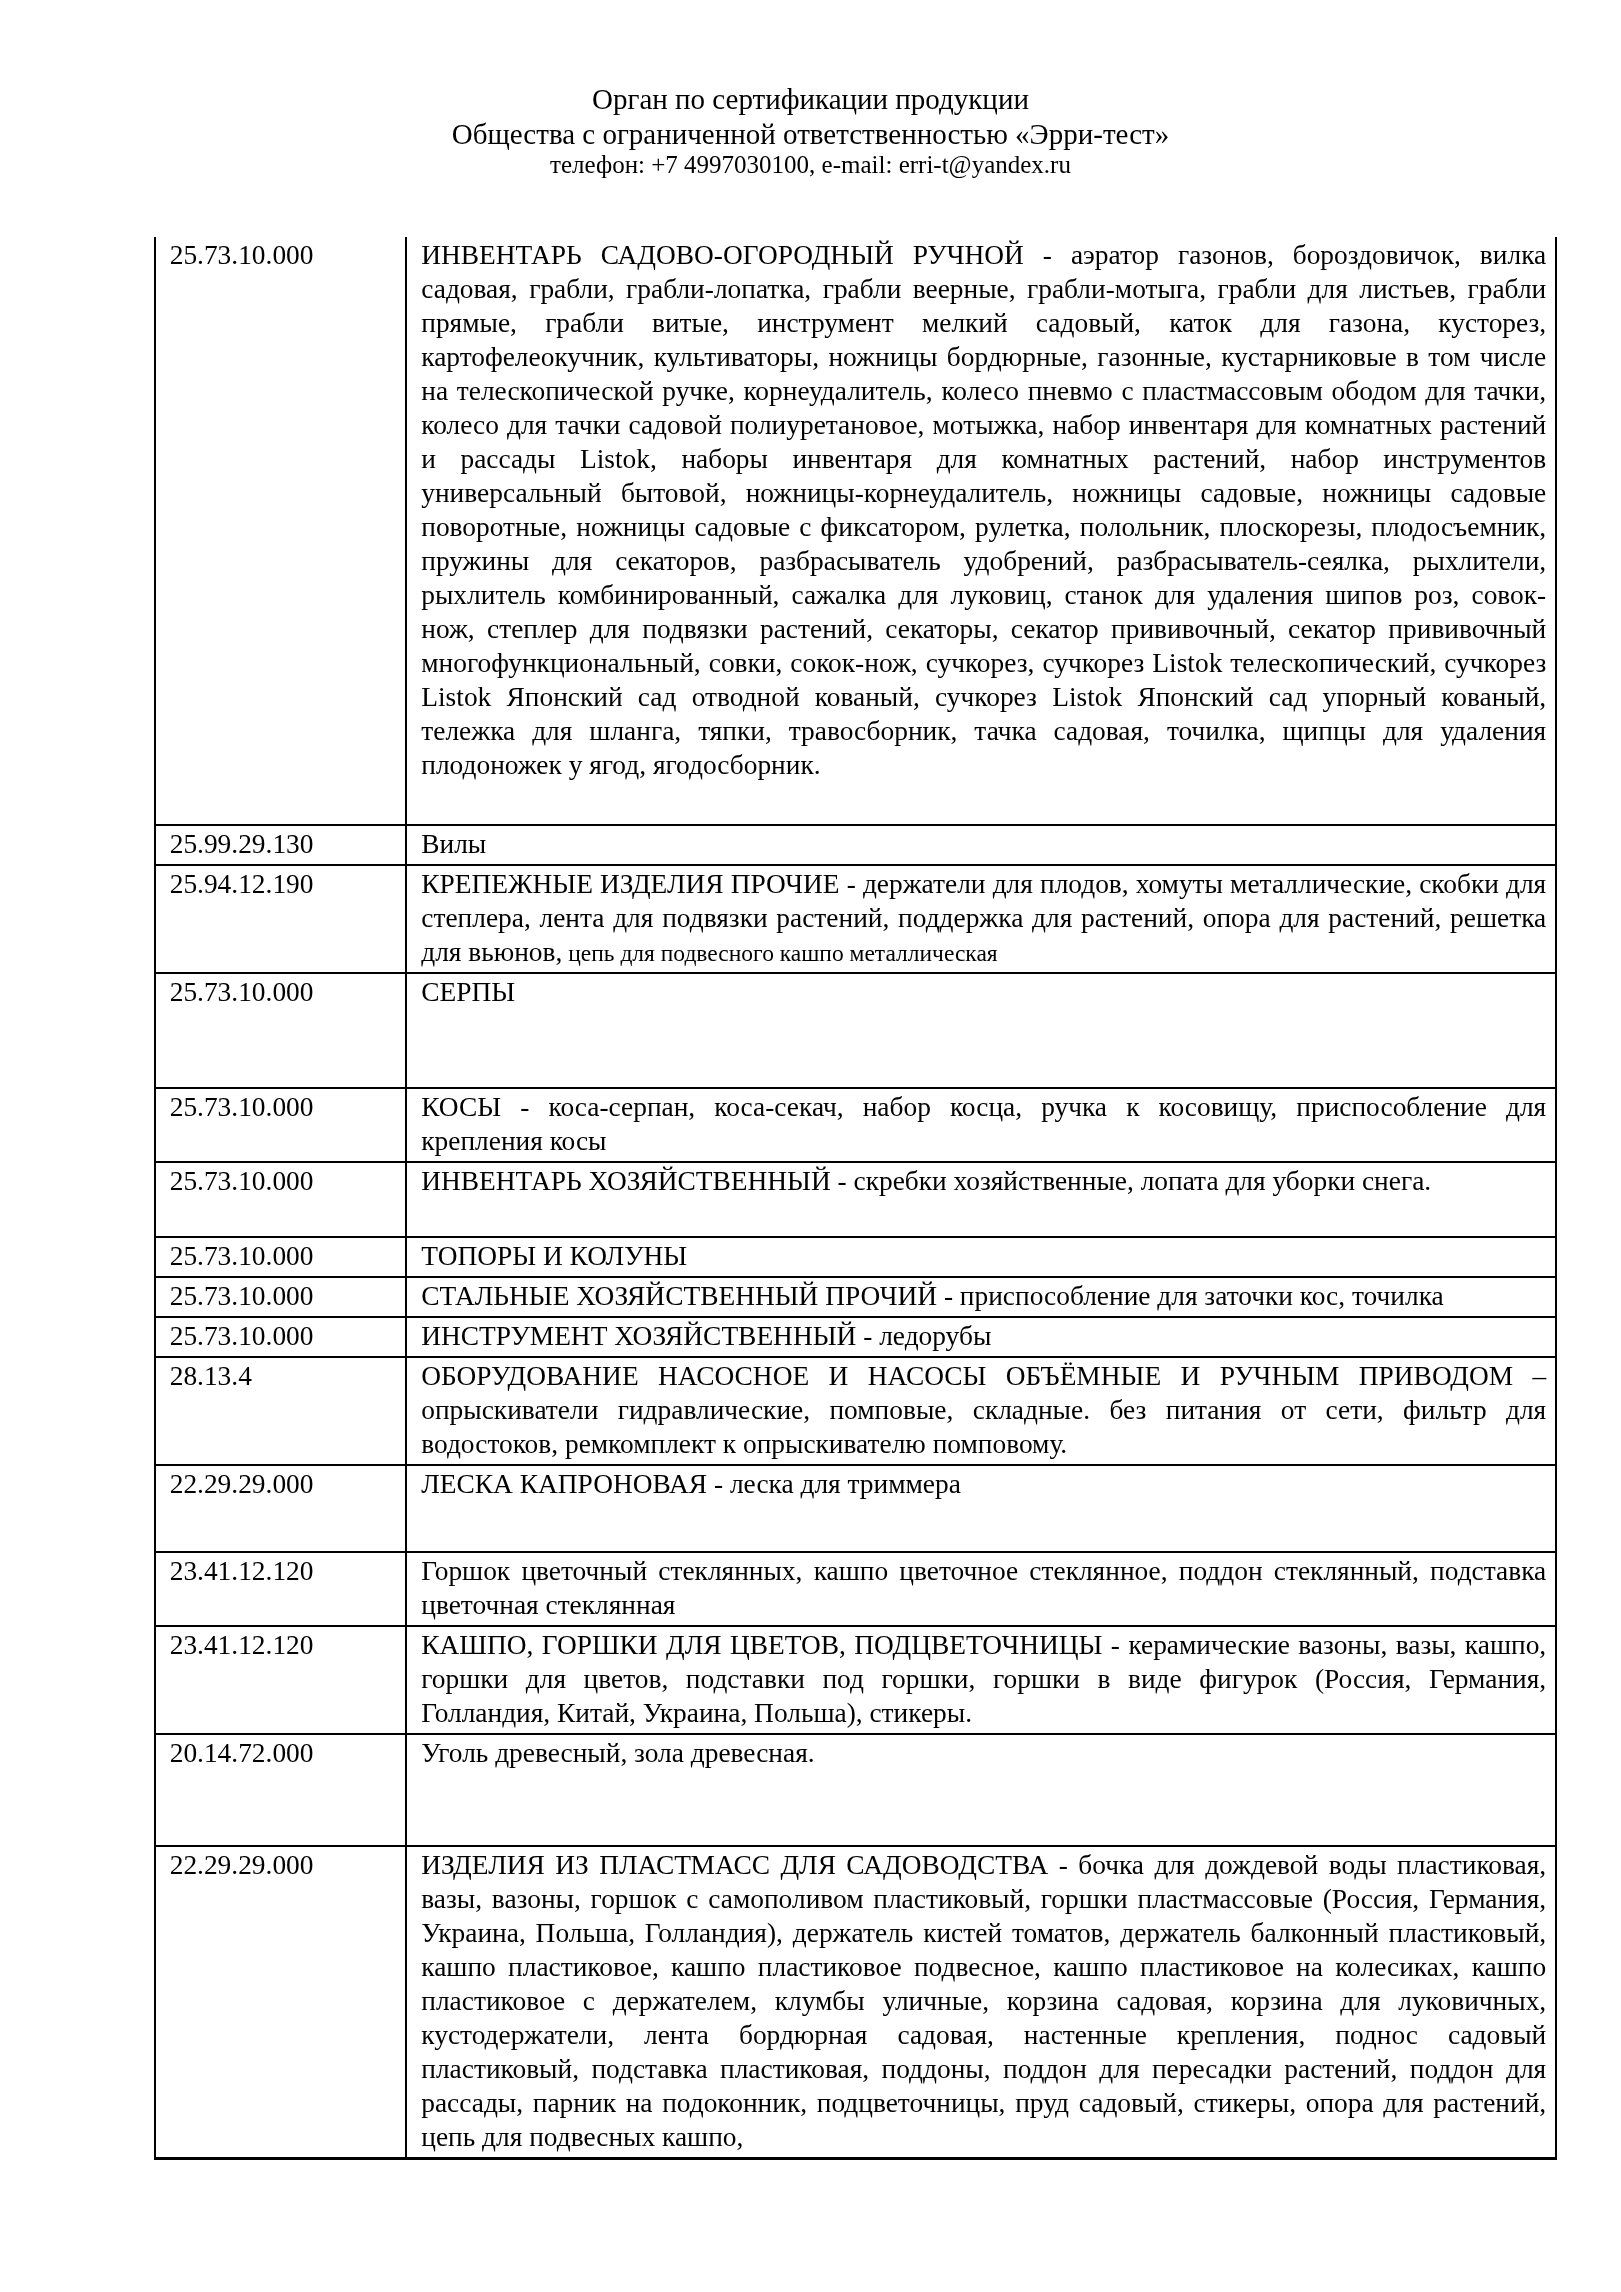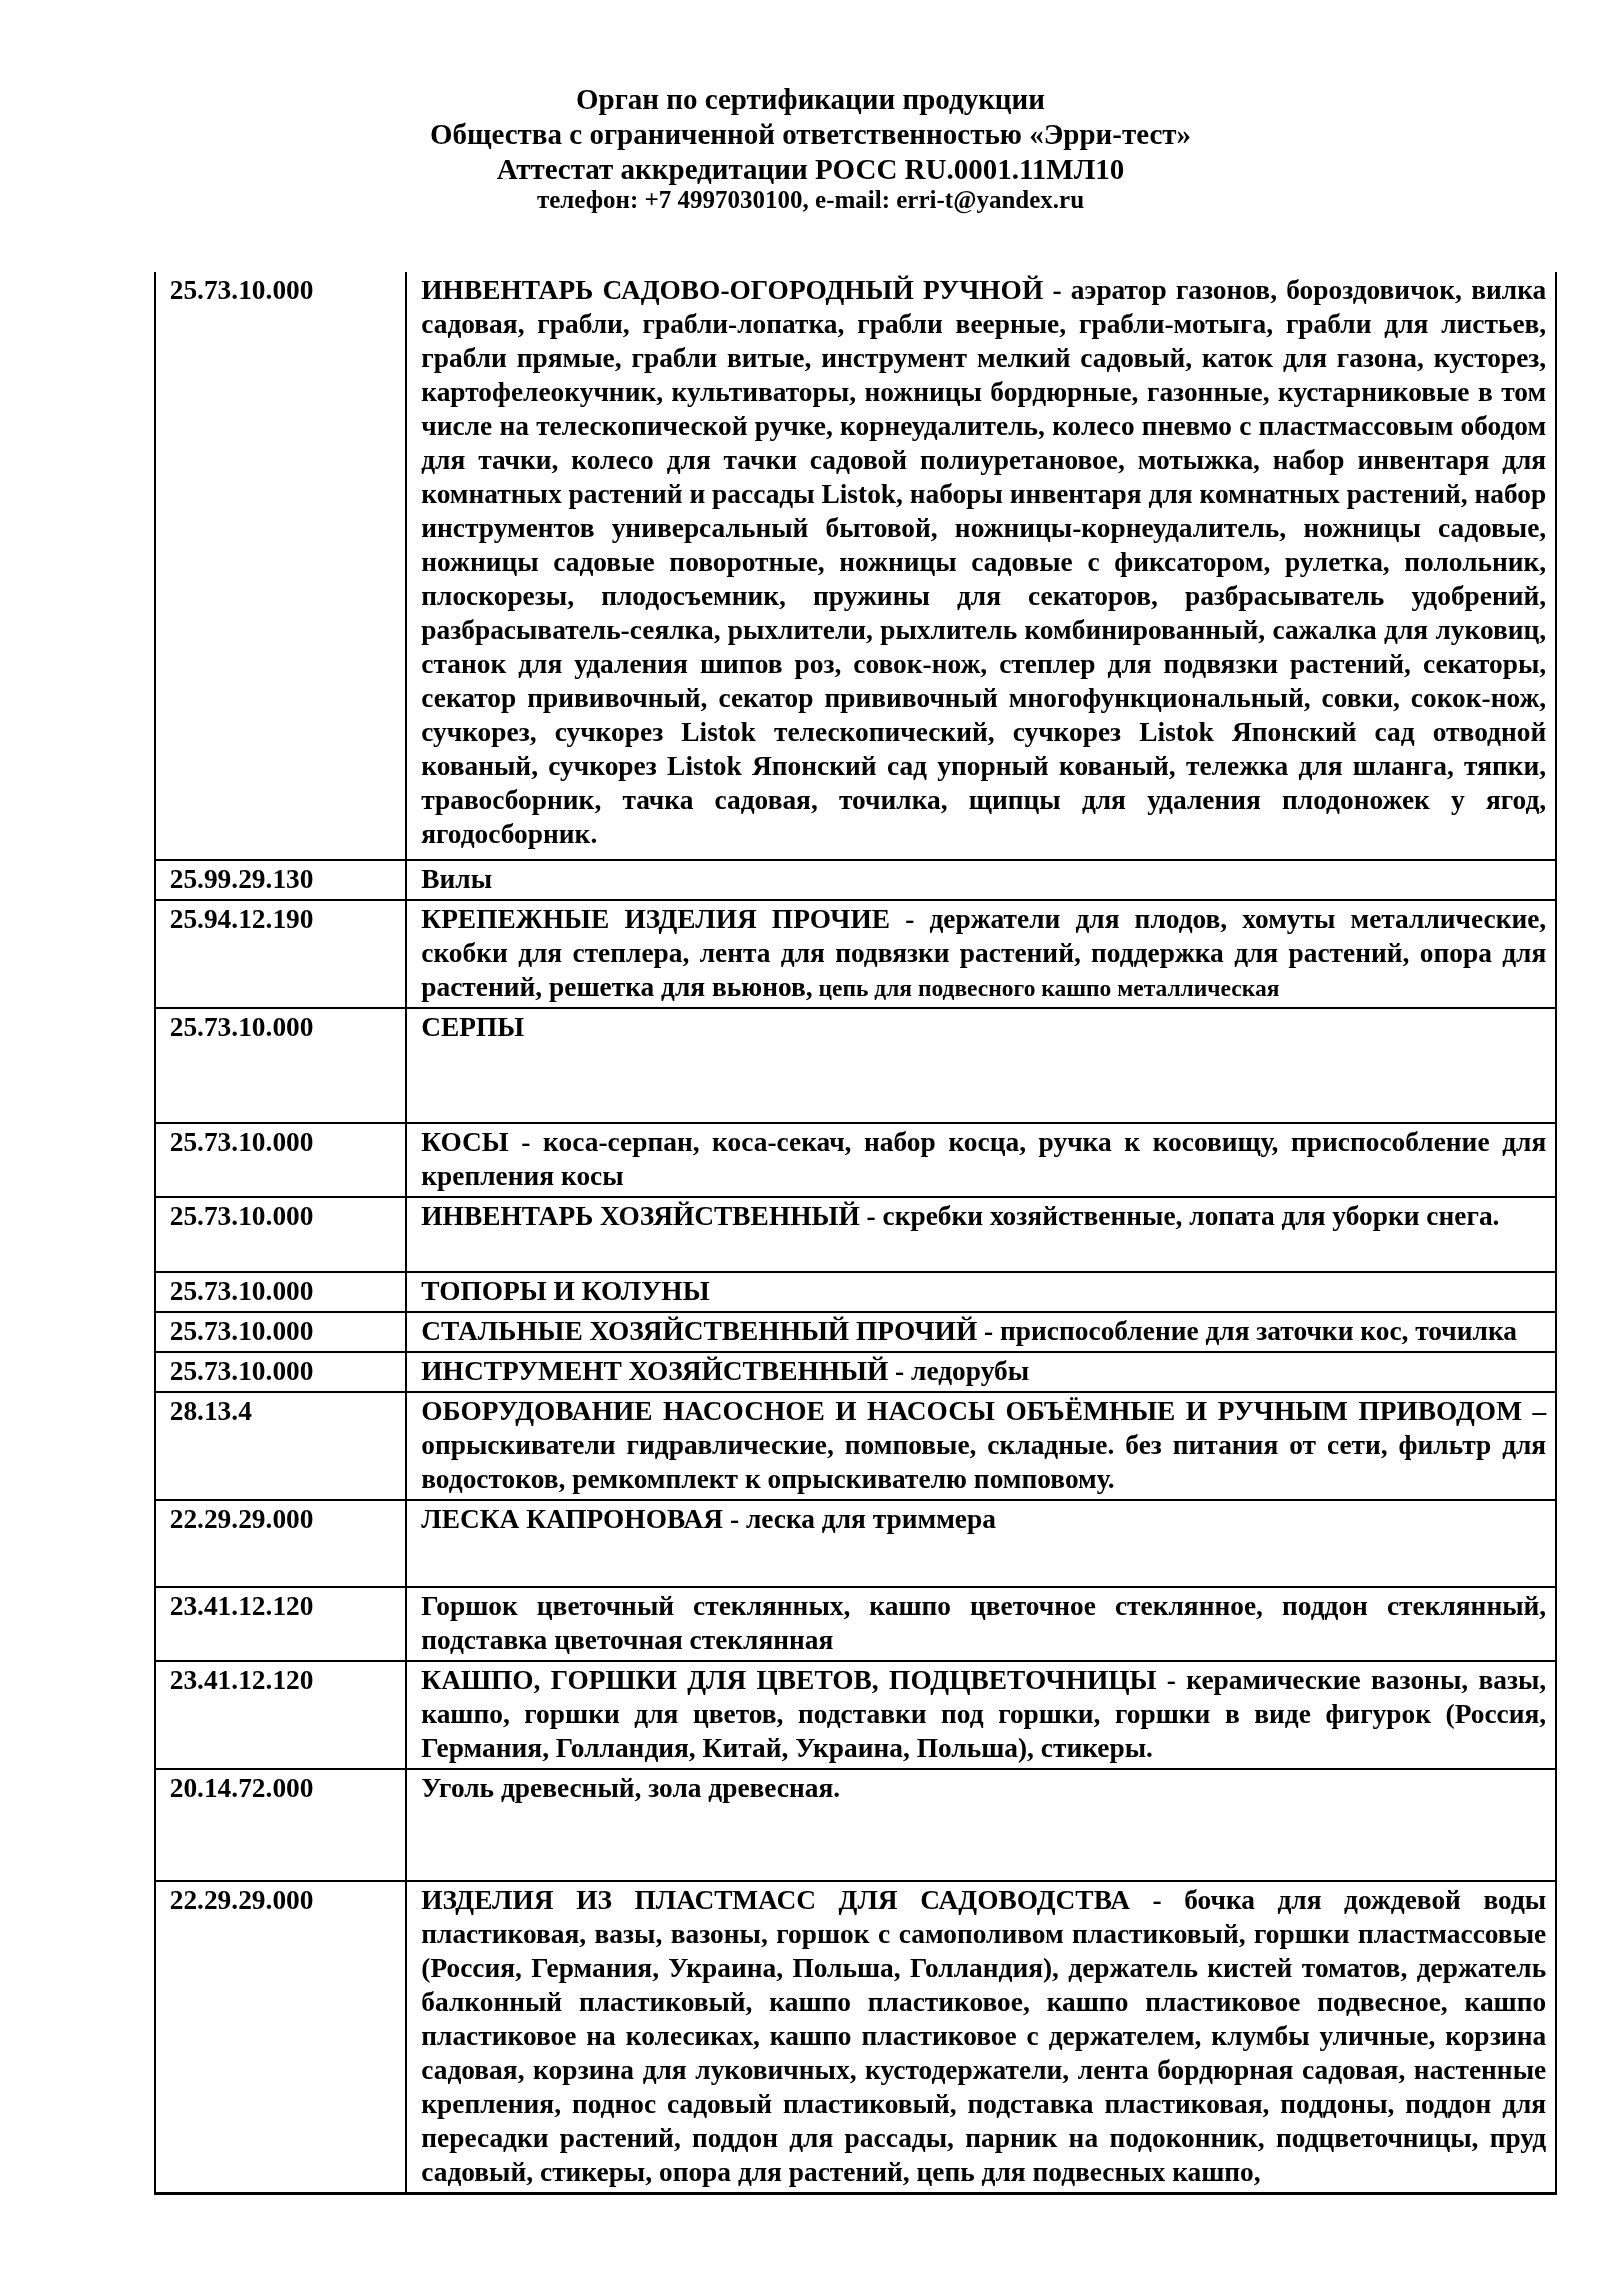--- a/index.html
+++ b/index.html
@@ -8,21 +8,20 @@
     background: #ffffff;
     color: #000000;
     font-family: "Liberation Serif", "DejaVu Serif", serif;
   }
   .page {
     position: relative;
     width: 1621px;
     height: 2293px;
     background: #ffffff;
     overflow: hidden;
-    font-weight: bold;
   }
   .title-block {
     margin: 82px 59px 0 59px;
     text-align: center;
     font-size: 29px;
     line-height: 35px;
   }
   .addr-block {
     margin: 0 39px;
     text-align: center;
@@ -82,21 +81,20 @@
   table.products tr:nth-child(16) { height: 347px; }
 </style>
 </head>
 <body>
 
 <div class="page">
 
   <div class="title-block">
     <div>Орган по сертификации продукции</div>
     <div>Общества с ограниченной ответственностью «Эрри-тест»</div>
-    <div>Аттестат аккредитации РОСС RU.0001.11МЛ10</div>
   </div>
 
 
   <div class="contact-line">телефон: +7 4997030100, e-mail: erri-t@yandex.ru</div>
 
   <table class="products">
     <tbody>
     <tr>
       <td class="code-cell"><span>25.73.10.000</span></td>
       <td class="desc-cell"><span class="row-title">ИНВЕНТАРЬ САДОВО-ОГОРОДНЫЙ РУЧНОЙ</span><span> - </span><span>аэратор газонов, бороздовичок, вилка садовая, грабли, грабли-лопатка, грабли веерные, грабли-мотыга, грабли для листьев, грабли прямые, грабли витые, инструмент мелкий садовый, каток для газона, кусторез, картофелеокучник, культиваторы, ножницы бордюрные, газонные, кустарниковые в том числе на телескопической ручке, корнеудалитель, колесо пневмо с пластмассовым ободом для тачки, колесо для тачки садовой полиуретановое, мотыжка, набор инвентаря для комнатных растений и рассады Listok, наборы инвентаря для комнатных растений, набор инструментов универсальный бытовой, ножницы-корнеудалитель, ножницы садовые, ножницы садовые поворотные, ножницы садовые с фиксатором, рулетка, полольник, плоскорезы, плодосъемник, пружины для секаторов, разбрасыватель удобрений, разбрасыватель-сеялка, рыхлители, рыхлитель комбинированный, сажалка для луковиц, станок для удаления шипов роз, совок-нож, степлер для подвязки растений, секаторы, секатор прививочный, секатор прививочный многофункциональный, совки, сокок-нож, сучкорез, сучкорез Listok телескопический, сучкорез Listok Японский сад отводной кованый, сучкорез Listok Японский сад упорный кованый, тележка для шланга, тяпки, травосборник, тачка садовая, точилка, щипцы для удаления плодоножек у ягод, ягодосборник.</span><span class="row-desc-small"></span></td>

